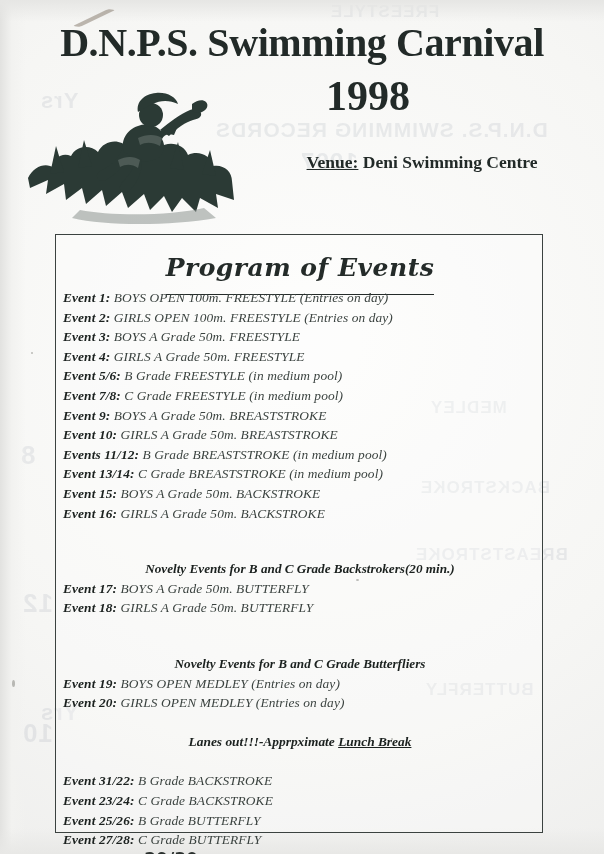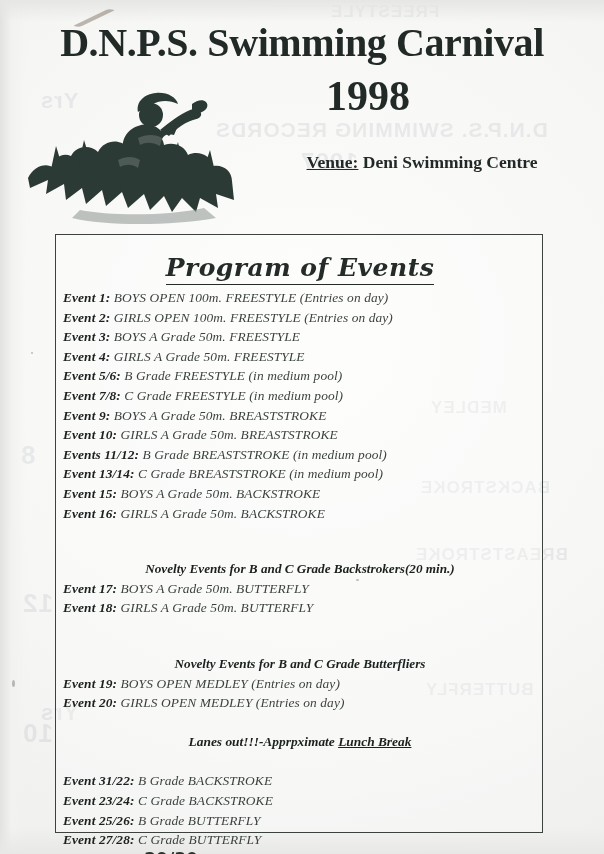--- a/index.html
+++ b/index.html
@@ -139,21 +139,21 @@
     text-align: center;
     font-family: "DejaVu Serif", serif;
     font-style: italic;
     font-weight: bold;
     font-size: 25px;
     letter-spacing: 0.5px;
     color: #242b29;
   }
   #program-heading span {
     border-bottom: 1.6px solid #242b29;
-    padding-bottom: 2px;
+    padding-bottom: 12px;
   }
 
   #event-list {
     position: absolute;
     left: 7px; top: 53px;
     width: 474px;
   }
   .ev-row {
     font-size: 13.4px;
     line-height: 19.6px;

